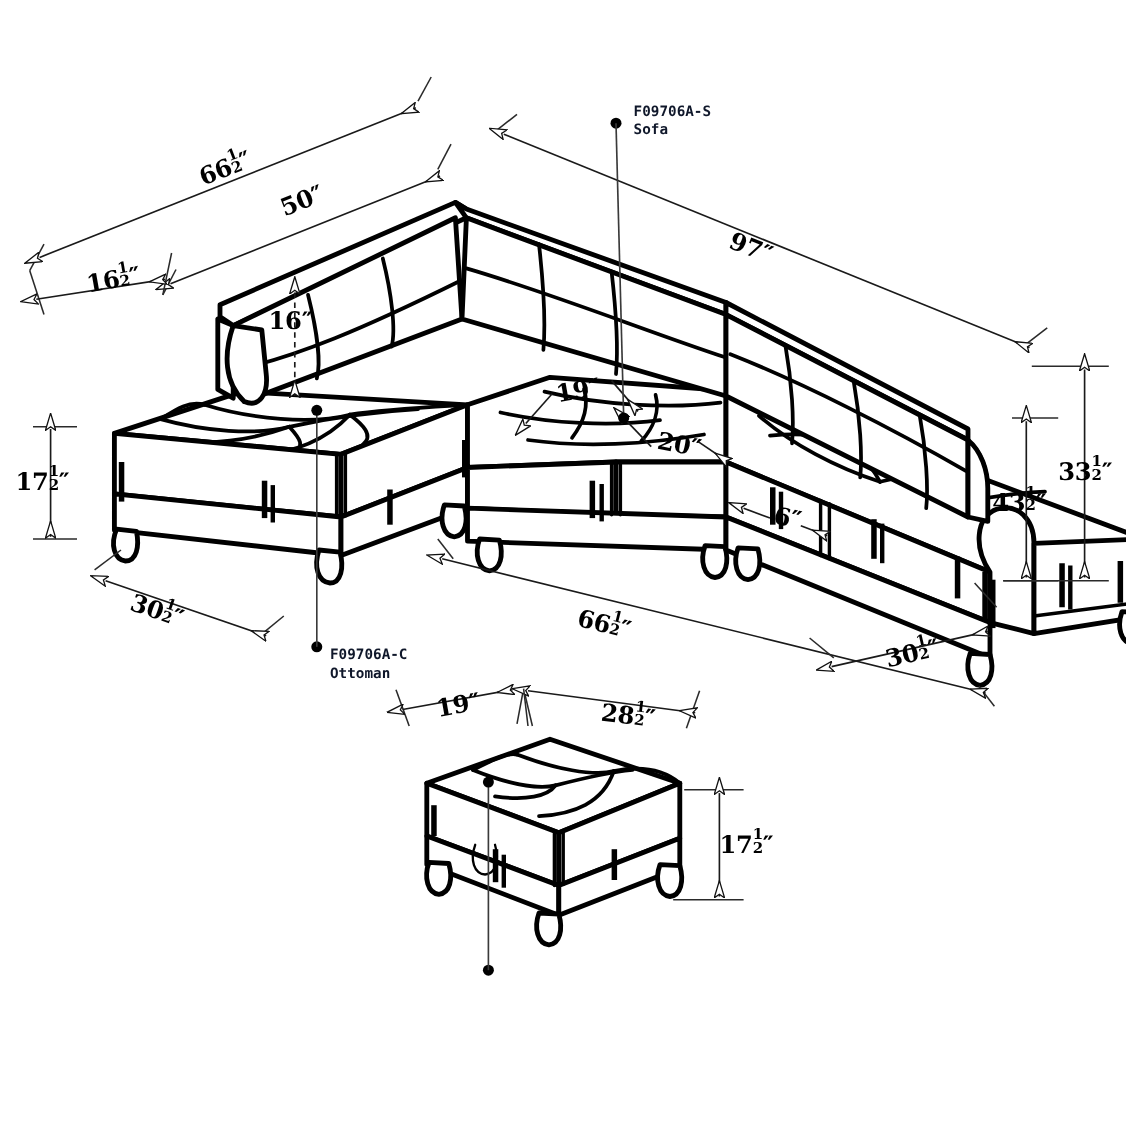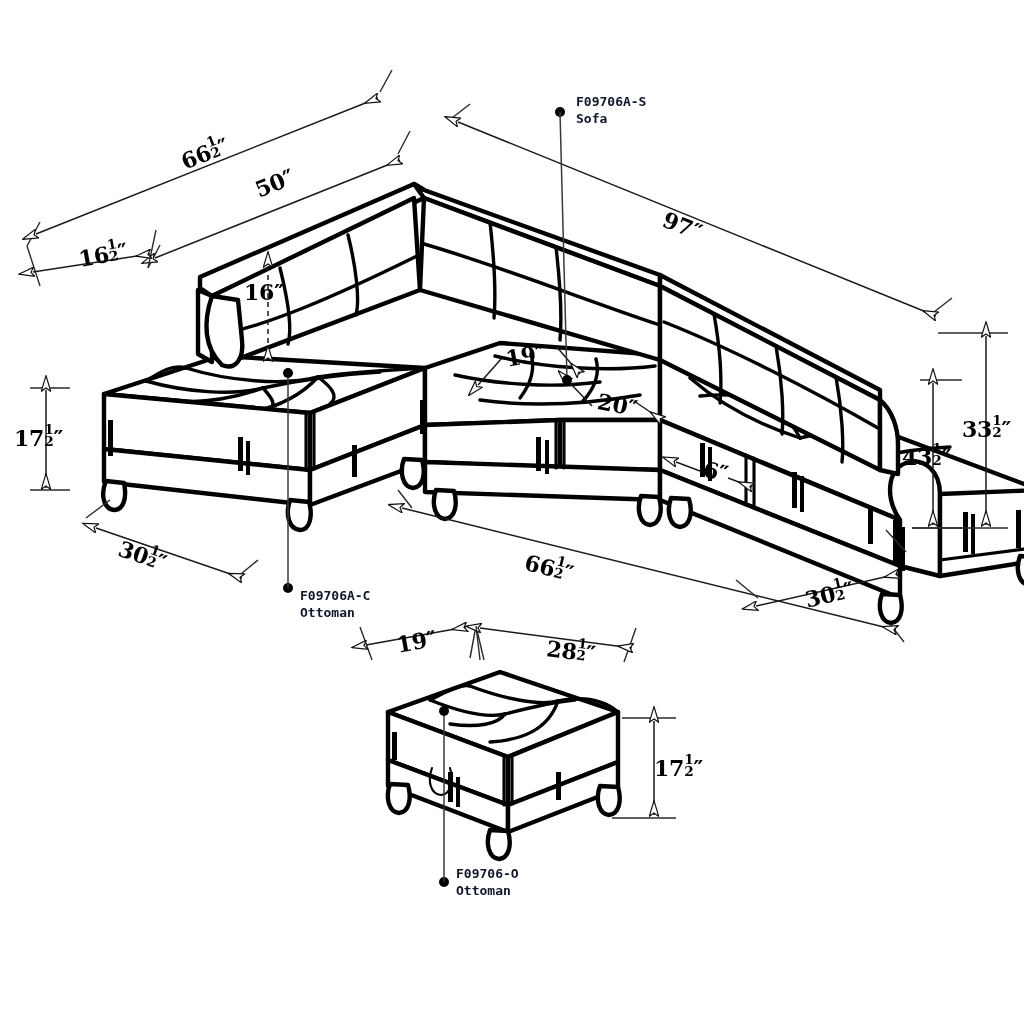--- a/index.html
+++ b/index.html
@@ -473,18 +473,14 @@
   <div class="part-label" style="left:576px; top:94px;">
     <div>F09706A-S</div>
     <div>Sofa</div>
   </div>
 
   <div class="part-label" style="left:300px; top:572px;margin-top:16px;">
     <div>F09706A-C</div>
     <div>Ottoman</div>
   </div>
 
-  <div class="part-label" style="left:456px; top:866px;">
-    <div>F09706-O</div>
-    <div>Ottoman</div>
-  </div>
 
 </div>
 
 </body></html>

